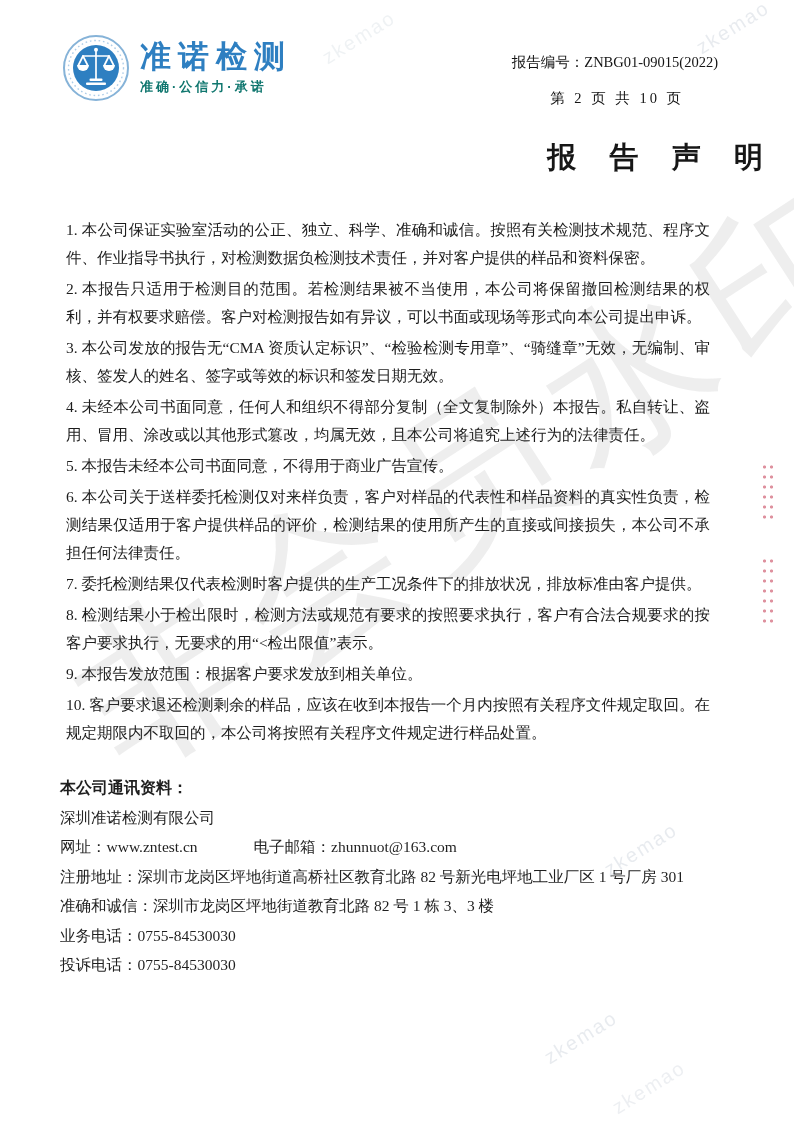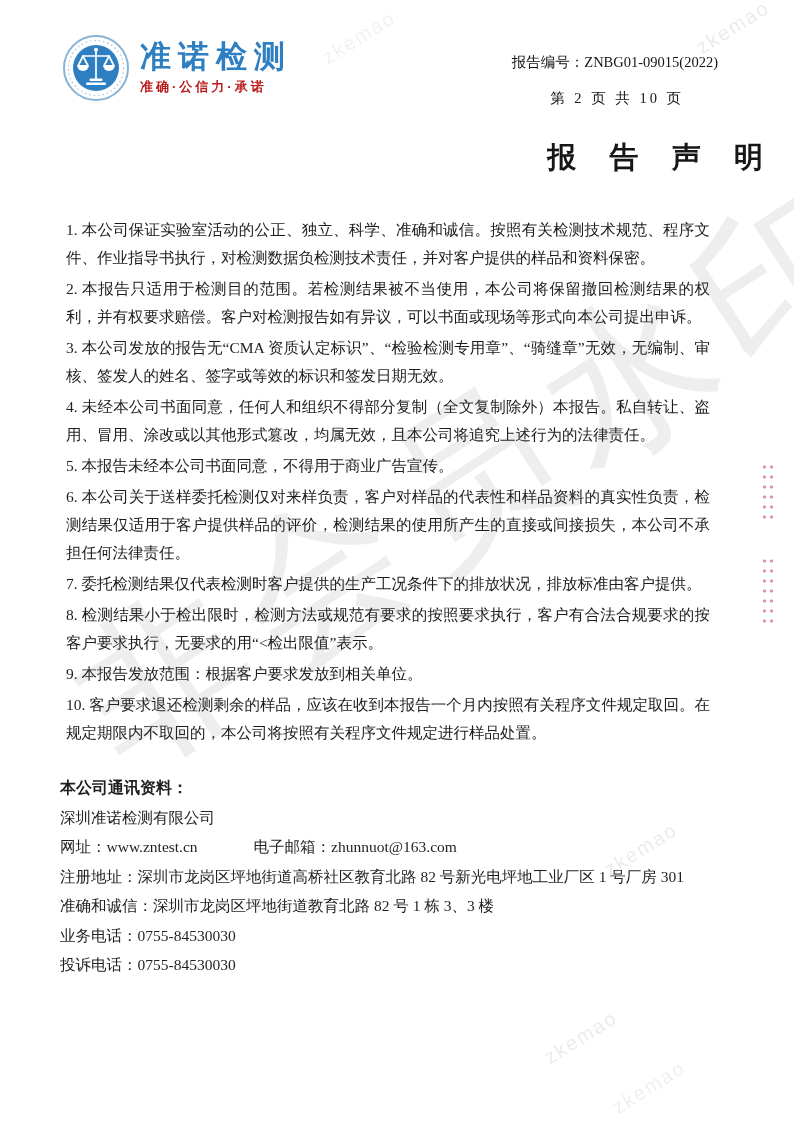--- a/index.html
+++ b/index.html
@@ -22,21 +22,21 @@
   .logo { display: flex; align-items: center; }
   .emblem { width: 68px; height: 68px; flex: 0 0 auto; }
   .brand { margin-left: 10px; }
   .brand-name {
     font-family: "Liberation Sans", "DejaVu Sans", sans-serif;
     font-weight: bold; font-size: 31px; color: #2e7fc1; letter-spacing: 7px;
     line-height: 1.1;
   }
   .brand-tagline {
     font-family: "Liberation Sans", "DejaVu Sans", sans-serif;
-    font-weight: bold; font-size: 13px; color: #b91c1c;
+    font-weight: bold; font-size: 13px; color: #0f766e;
     letter-spacing: 3px; margin-top: 4px;
   }
   .meta { text-align: right; font-size: 14.5px; padding-top: 14px; line-height: 28px; color: #141414; }
   .meta .page-info { padding-right: 34px; letter-spacing: 3px; margin-top: 8px; }
 
   
   .title {
     text-align: right; font-size: 29px; font-weight: bold;
     letter-spacing: 13px; margin-top: 26px; color: #161616;
     padding-left: 13px; 

